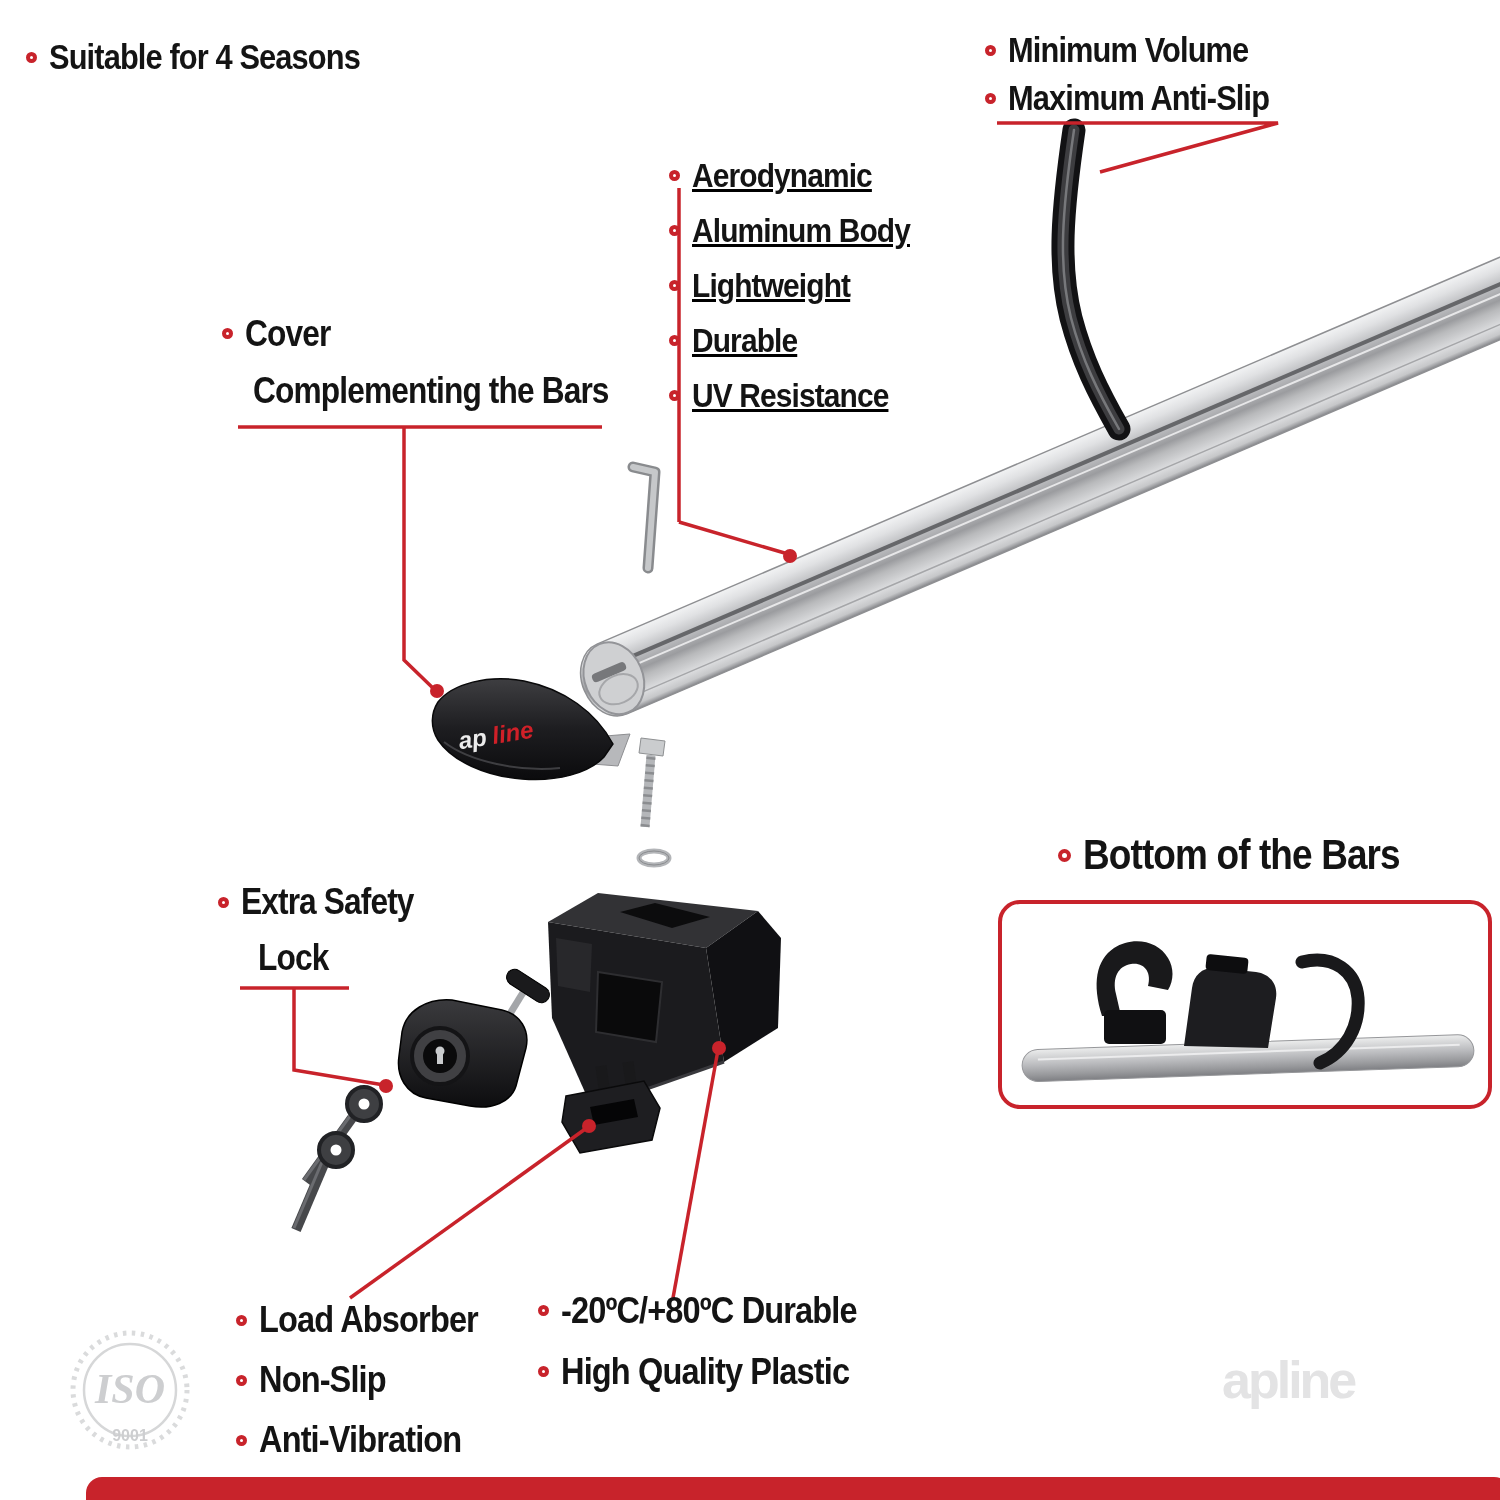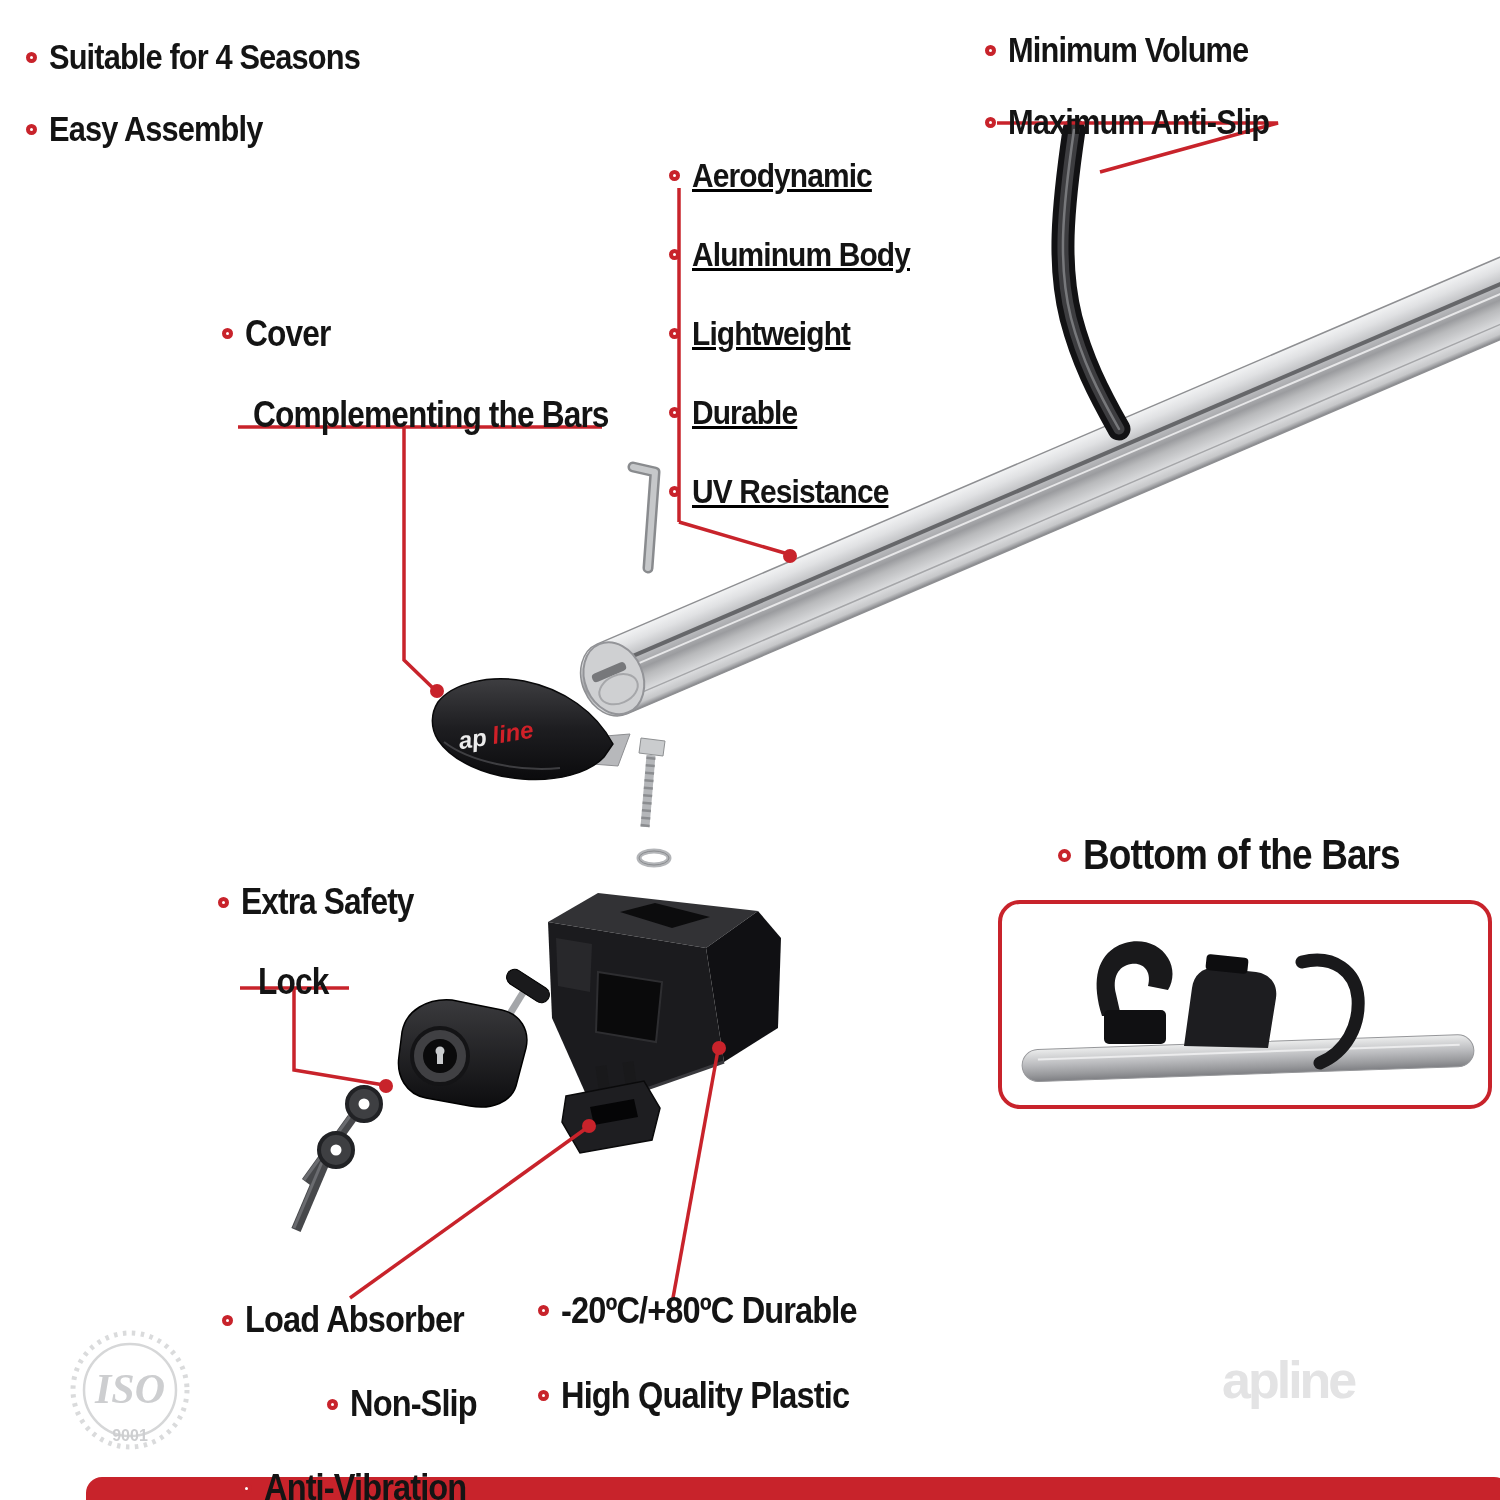--- a/index.html
+++ b/index.html
@@ -4,21 +4,21 @@
 <style>
   * { margin:0; padding:0; box-sizing:border-box; }
   html,body { background:#ffffff; }
   body { font-family:"Liberation Sans", sans-serif; }
   .canvas {
     position:relative; width:1500px; height:1500px;
     background:#ffffff; overflow:hidden;
   }
   .scene { position:absolute; left:0; top:0; }
 
-  .label-list { position:absolute; display:flex; flex-direction:column;gap:24px; }
+  .label-list { position:absolute; display:flex; flex-direction:column; }
   .label-row { display:flex; align-items:center; white-space:nowrap; height:var(--row,48px); }
   .ring {
     flex:0 0 auto; width:11px; height:11px; border:4px solid #c8232b;
     border-radius:50%; background:#fff; margin-right:12px;
   }
   .ring.big { width:13px; height:13px; border-width:4.5px; }
   .txt {
     display:inline-block; font-weight:bold; color:#141414;
     font-size:var(--fs,35px); letter-spacing:-1px;
     transform:scaleX(.88); transform-origin:left center;
@@ -194,24 +194,20 @@
     </g>
 
     <rect x="86" y="1477" width="1424" height="40" rx="16" fill="#c8232b"></rect>
   </svg>
 
   <div class="label-list" style="left:26px; top:33px; --row:48px; --fs:35px;">
     <div class="label-row">
       <span class="ring"></span>
       <span class="txt">Suitable for 4 Seasons</span>
     </div>
-    <div class="label-row">
-      <span class="ring"></span>
-      <span class="txt">Easy Assembly</span>
-    </div>
   </div>
 
   <div class="label-list" style="left:985px; top:18px;margin-top:8px; --row:48px; --fs:35px;">
     <div class="label-row">
       <span class="ring"></span>
       <span class="txt">Minimum Volume</span>
     </div>
     <div class="label-row">
       <span class="ring"></span>
       <span class="txt">Maximum Anti-Slip</span>
@@ -261,21 +257,21 @@
     </div>
   </div>
 
   <div class="label-list" style="left:1058px; top:829px;text-align:right; --row:52px; --fs:42px;">
     <div class="label-row">
       <span class="ring big"></span>
       <span class="txt">Bottom of the Bars</span>
     </div>
   </div>
 
-  <div class="label-list" style="left:222px; top:1290px;align-items:flex-end; --row:60px; --fs:37px;">
+  <div class="label-list" style="left:236px; top:1290px; --row:60px; --fs:37px;">
     <div class="label-row">
       <span class="ring"></span>
       <span class="txt">Load Absorber</span>
     </div>
     <div class="label-row">
       <span class="ring"></span>
       <span class="txt">Non-Slip</span>
     </div>
     <div class="label-row">
       <span class="ring"></span>

